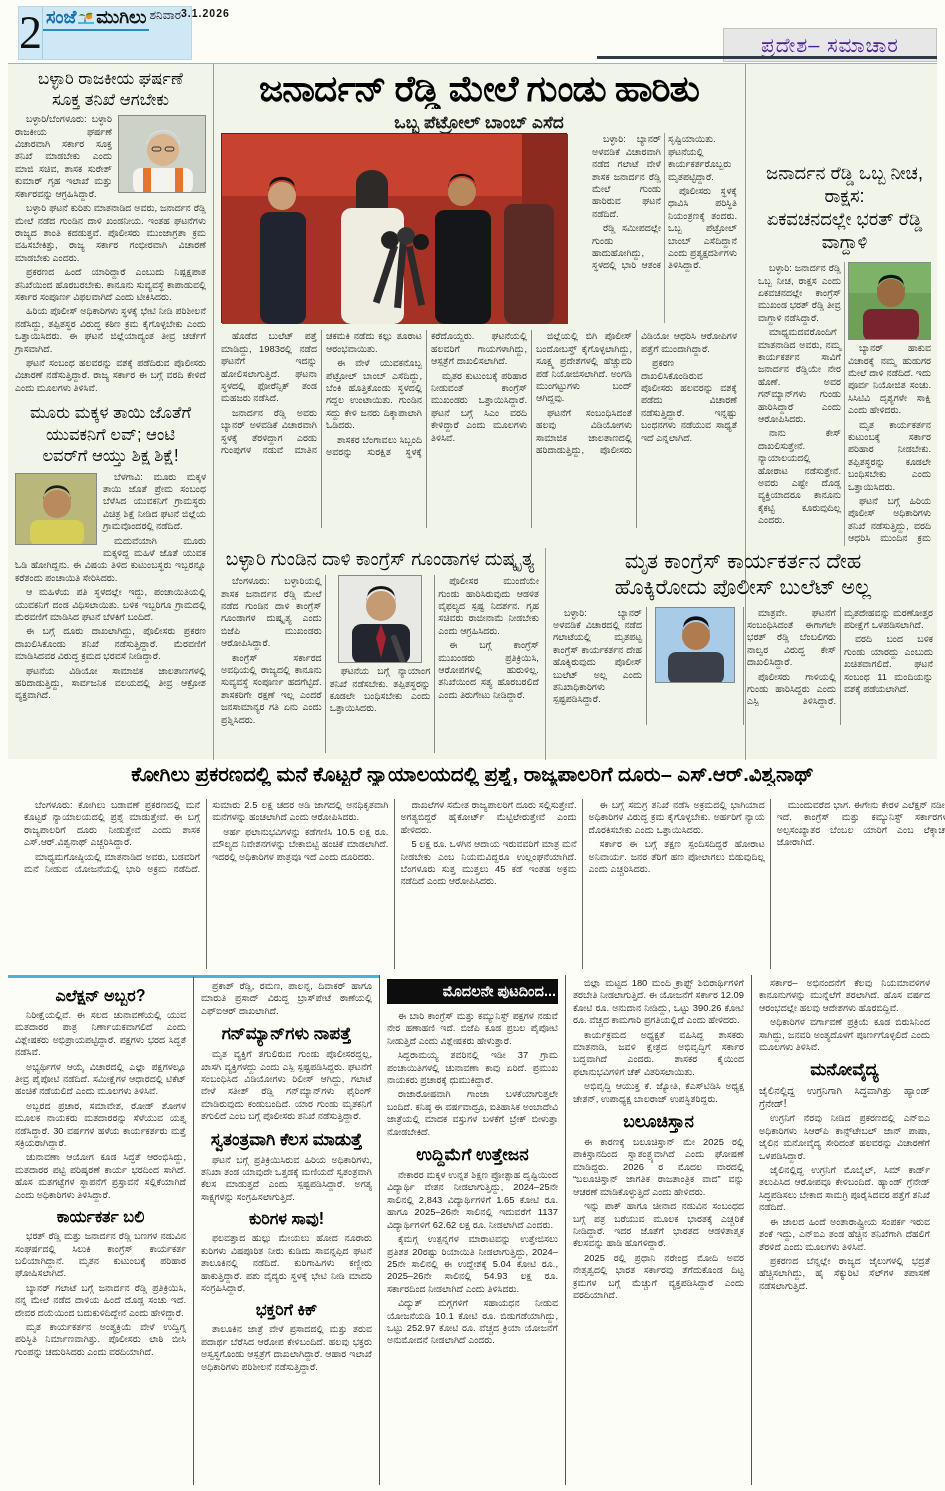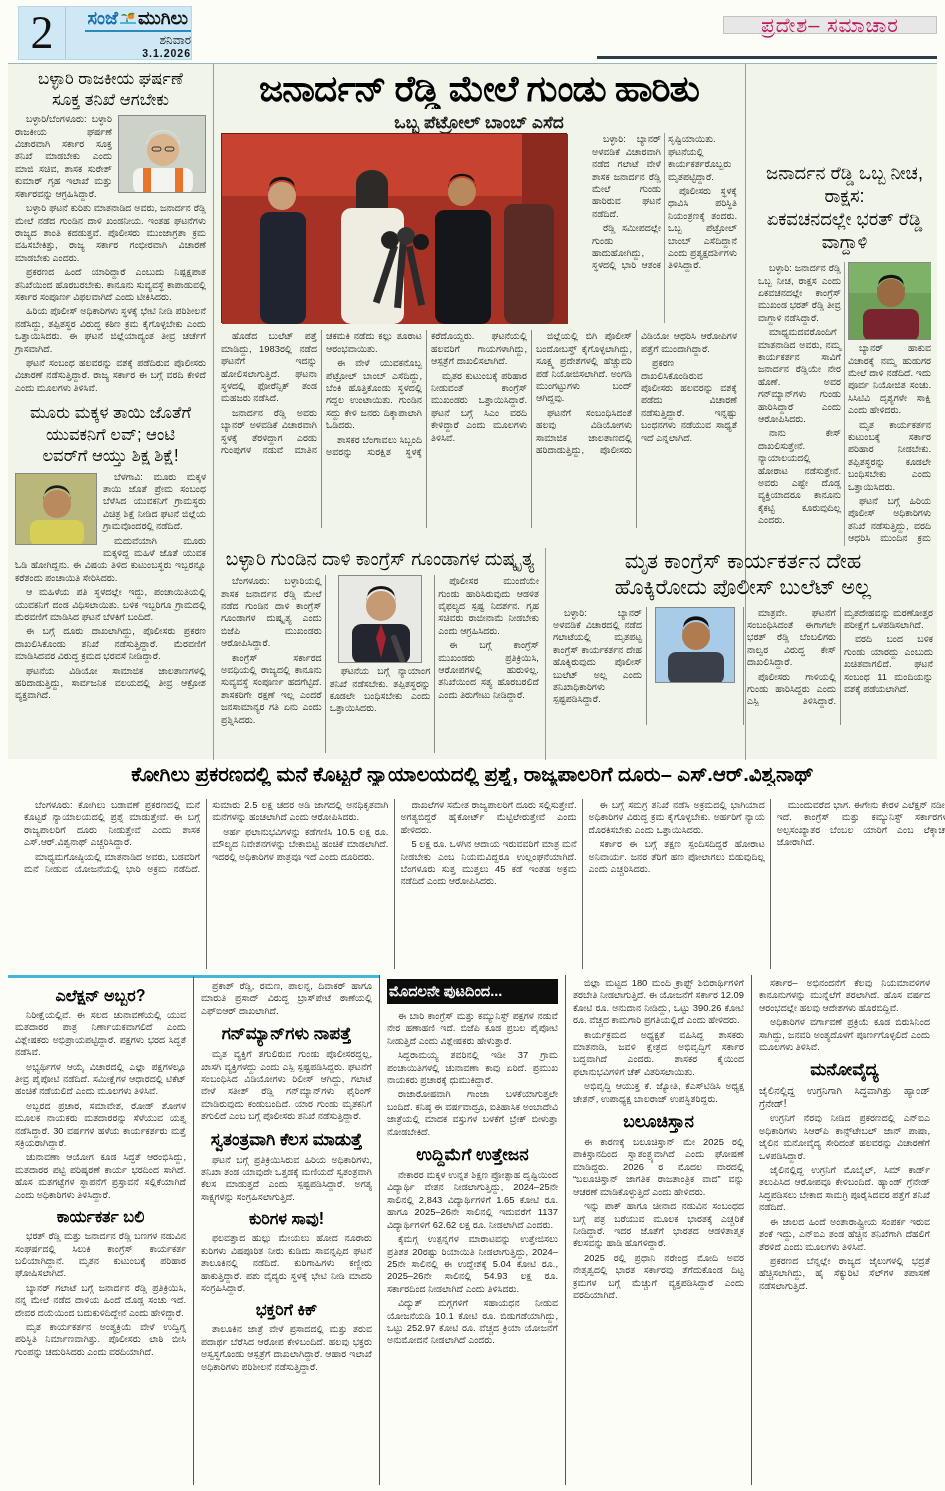--- a/index.html
+++ b/index.html
@@ -4,30 +4,30 @@
 <style>
   *{margin:0;padding:0;box-sizing:border-box}
   html,body{background:#777}
   .page{position:relative;width:945px;height:1491px;margin:0 auto;background:#fdfdf8;
         font-family:"Liberation Sans","DejaVu Sans",sans-serif;color:#1a1a1a;overflow:hidden}
   
   .masthead{position:absolute;left:18px;top:6px;width:174px;height:54px;
             background:var(--masthead_bg,#cfe8f5);display:flex;align-items:stretch;border:1px solid #b8d6e6}
   .pagenum{width:46px;font-family:"Liberation Serif","DejaVu Serif",serif;font-size:46px;line-height:52px;
            text-align:center;color:#111}
-  .mh-right{flex:1;display:flex;flex-direction:column;align-items:flex-end;justify-content:center;border-left:1px solid #a8cde0}
+  .mh-right{flex:1;display:flex;flex-direction:row;align-items:flex-start;justify-content:center;border-left:1px solid #a8cde0}
   .mh-title{display:flex;align-items:center;gap:2px;font-weight:bold;font-size:18px;
             border-bottom:2px solid #2b89c0;padding:0 3px 1px}
   .mh-title .t1{color:var(--masthead_blue,#1470ad)}
   .mh-title .t2{color:#111}
   .mh-day{font-size:12px;color:#222;margin-top:1px}
   .mh-date{font-size:10.5px;font-weight:bold;letter-spacing:1px;color:#111}
-  .section-box{position:absolute;left:723px;top:16px;width:214px;height:18px;background:#e7e7e7;
+  .section-box{position:absolute;left:723px;top:28px;width:214px;height:34px;background:#e7e7e7;
                border:1px solid #c2c2c2;display:flex;align-items:center;justify-content:center;
-               font-size:20px;color:#be185d;letter-spacing:1px}
+               font-size:20px;color:#4c1d95;letter-spacing:1px}
   .top-rule{position:absolute;left:597px;top:56px;width:340px;height:3px;background:var(--accent_dark,#2e3b46)}
   
   .top-section{position:absolute;left:8px;top:63px;width:929px;height:696px;
                background:var(--tint,#f1f4e8);border-top:1px solid #9db3bb}
   .vrule{position:absolute;width:0;border-left:1px solid #9a9a8e}
   .para{font-size:10px;line-height:1.33;text-align:justify;text-indent:11px;color:#1c1c1c;margin-bottom:2px}
   .small .para{font-size:9.4px;line-height:1.32}
   .hl{font-weight:normal;color:#000;text-align:center}
   .left-col{position:absolute;left:0;top:0;width:205px;height:696px;padding:4px 7px;overflow:hidden}
   .lt-head{font-size:16.5px;line-height:1.25}
@@ -57,21 +57,21 @@
                font-size:20px;white-space:nowrap;overflow:hidden;color:#000}
   .banner-body{position:absolute;left:24px;top:799px;width:929px;height:170px;
                column-count:5;column-gap:12px;column-rule:1px solid #666;overflow:hidden}
   
   .bottom{position:absolute;left:8px;top:975px;width:929px;height:510px;display:flex}
   .bcol{flex:1;padding:2px 7px;overflow:hidden}
   .bcol+.bcol{border-left:1px solid #555}
   .blue-top{border-top:3px solid var(--rule_blue,#45b6d8)}
   .bhead{font-weight:bold;text-align:center;font-size:16px;margin:7px 0 4px;color:#000}
   .bhead.lg{font-size:17px}
-  .blackbox{background:var(--box_bg,#0d0d0d);color:#fff;text-align:left;font-weight:bold;
+  .blackbox{background:var(--box_bg,#0d0d0d);color:#fff;text-align:right;font-weight:bold;
             font-size:14.5px;padding:4px 2px;margin:2px 0 6px}
   .boldlead{font-weight:normal;font-size:10px;line-height:1.3;text-align:justify;margin-bottom:2px}
   svg{display:block}
 </style>
 </head>
 <body>
 
 <div class="page">
 
   <div class="masthead">

